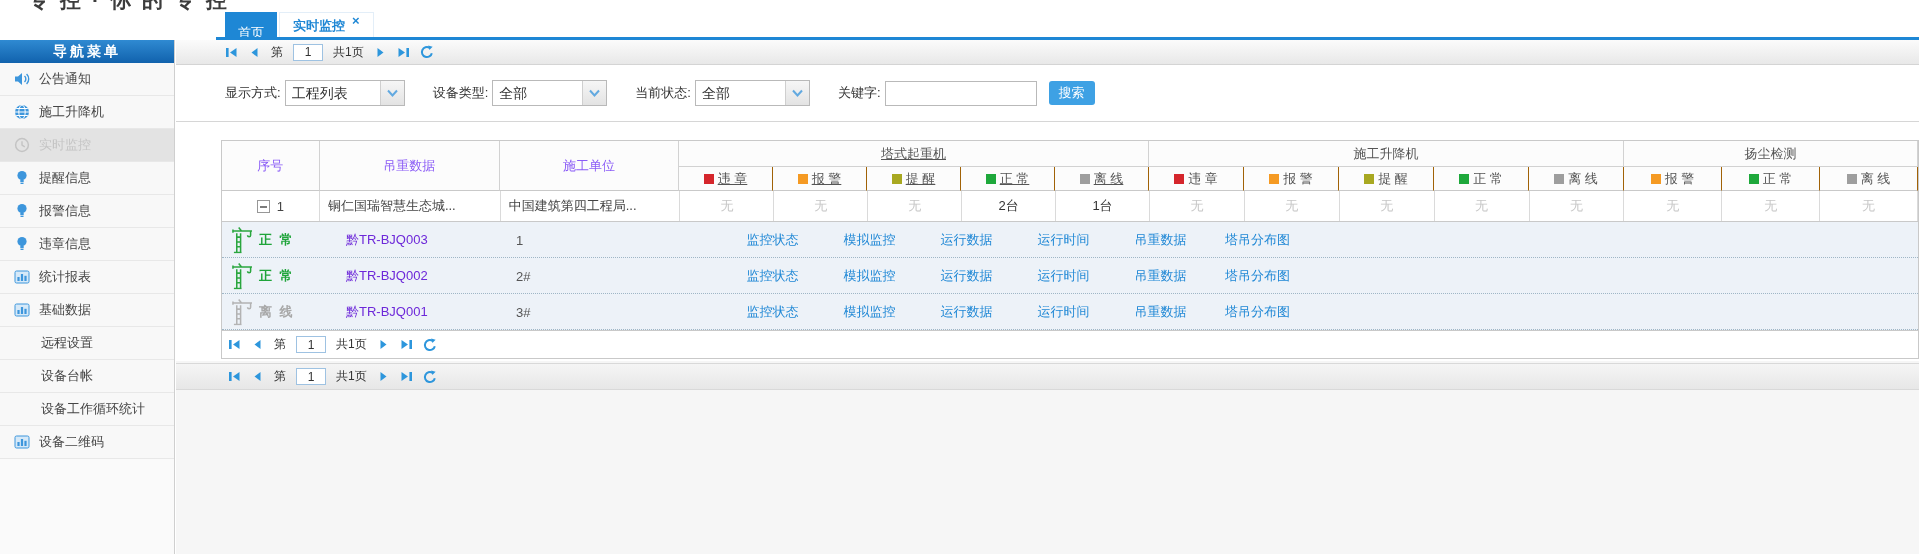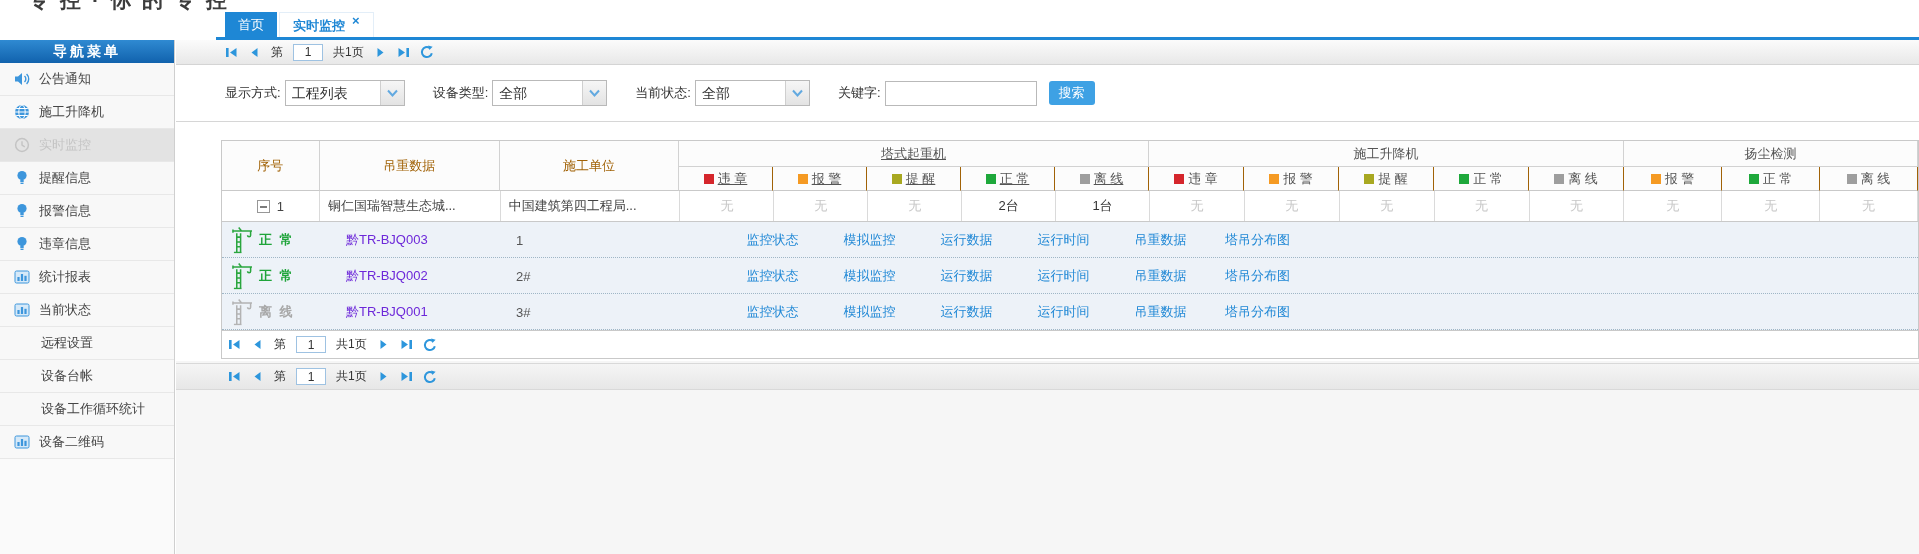--- a/index.html
+++ b/index.html
@@ -6,21 +6,21 @@
   html,body { width:1919px; height:554px; overflow:hidden; background:#fff;
     font-family:"Liberation Sans", sans-serif; }
   .root { position:relative; width:1919px; height:554px; }
 
   
   .topbar { position:absolute; left:0; top:0; width:1919px; height:40px; background:#fff; overflow:hidden; }
   .slogan { position:absolute; left:28px; top:-14px; font-size:21px; font-weight:bold;
     letter-spacing:11px; color:#3c3c3c; white-space:nowrap; }
   .tab-underline { position:absolute; left:216px; right:0; top:37px; height:3px; background:#1e87d5; }
   .tabs { position:absolute; left:225px; top:12px; height:25px; display:flex; gap:2px; }
-  .tab { height:25px; line-height:25px; padding:0 13px; font-size:13px; cursor:pointer; }
+  .tab { height:25px; line-height:25px; padding:8px 13px; font-size:13px; cursor:pointer; }
   .tab.blue { background:#1e87d5; color:#fff; }
   .tab.active { background:#fff; color:#1e87d5; font-weight:bold; border:1px solid #e3eef8;
     border-bottom:none; display:flex; align-items:center; gap:7px; line-height:23px; }
   .tab-close { font-size:13px; font-weight:bold; color:#1e87d5; margin-top:-10px; cursor:pointer; }
 
   
   .sidebar { position:absolute; left:0; top:40px; width:175px; bottom:0; background:#fafafa;
     border-right:1px solid #cfcfcf; }
   .nav-title { height:23px; line-height:23px; text-align:center; color:#fff; font-size:14px;
     font-weight:bold; letter-spacing:3px; background:linear-gradient(#2f8ad2,#1162ad); }
@@ -50,21 +50,21 @@
     display:flex; align-items:center; justify-content:center; }
   .kw-input { width:152px; height:25px; border:1px solid #b9b9b9; margin-right:12px; padding:0 5px; font-size:13px; }
   .search-btn { width:46px; height:24px; background:#3ea1e4; color:#fff; border:none; border-radius:3px;
     font-size:13px; cursor:pointer; font-family:inherit; }
 
   .content-white { background:#fff; padding:18px 0 2px 45px; }
   .grid { width:1698px; border:1px solid #c9c9c9; background:#fff; font-size:13px; color:#555; }
 
   .gh { display:flex; height:50px; background:#fcfcfc; }
   .gh-cell { display:flex; align-items:center; justify-content:center; border-right:1px solid #d2d2d2;
-    border-bottom:1px solid #c9c9c9; color:#a16207; }
+    border-bottom:1px solid #c9c9c9; color:#8b5cf6; }
   .gh-group { display:flex; flex-direction:column; }
   .gh-gtitle { height:26px; display:flex; align-items:center; justify-content:center;
     border-right:1px solid #d2d2d2; border-bottom:1px solid #d2d2d2; }
   .gh-subs { display:flex; height:24px; }
   .gh-sub { display:flex; align-items:center; justify-content:center; gap:4px;
     border-right:1px solid #a16207; border-bottom:1px solid #c9c9c9; }
   .sq { display:inline-block; width:10px; height:10px; }
 
   .w-seq{width:98px;} .w-proj{width:181px;} .w-unit{width:180px;}
   .w-t{width:94px;} .w-l{width:95px;} .w-d{width:98px;}
@@ -194,21 +194,21 @@
     </div>
     <div class="nav-item">
       <span class="nav-ico">
         <svg width="16" height="16" viewBox="0 0 16 16">
             <rect x="1" y="2" width="14" height="12" rx="1.5" fill="#d6e9f8" stroke="#3d96dc"></rect>
             <rect x="3.4" y="8" width="2.2" height="4" fill="#3d96dc"></rect>
             <rect x="6.9" y="5" width="2.2" height="7" fill="#3d96dc"></rect>
             <rect x="10.4" y="6.8" width="2.2" height="5.2" fill="#3d96dc"></rect>
           </svg>
       </span>
-      <span>当前状态</span>
+      <span>基础数据</span>
     </div>
     <div class="nav-item indent">
       <span>远程设置</span>
     </div>
     <div class="nav-item indent">
       <span>设备台帐</span>
     </div>
     <div class="nav-item indent">
       <span>设备工作循环统计</span>
     </div>

